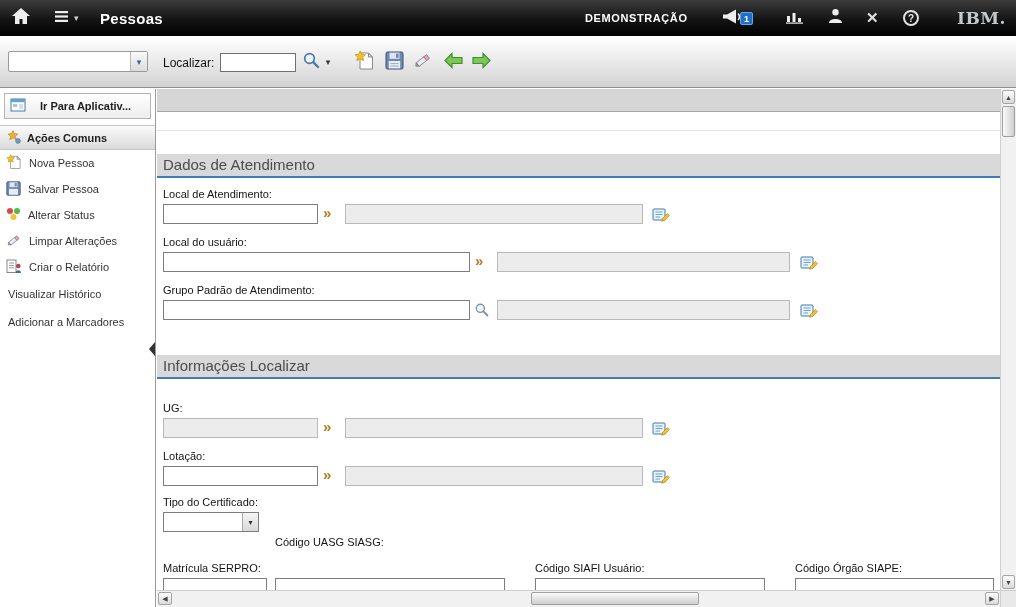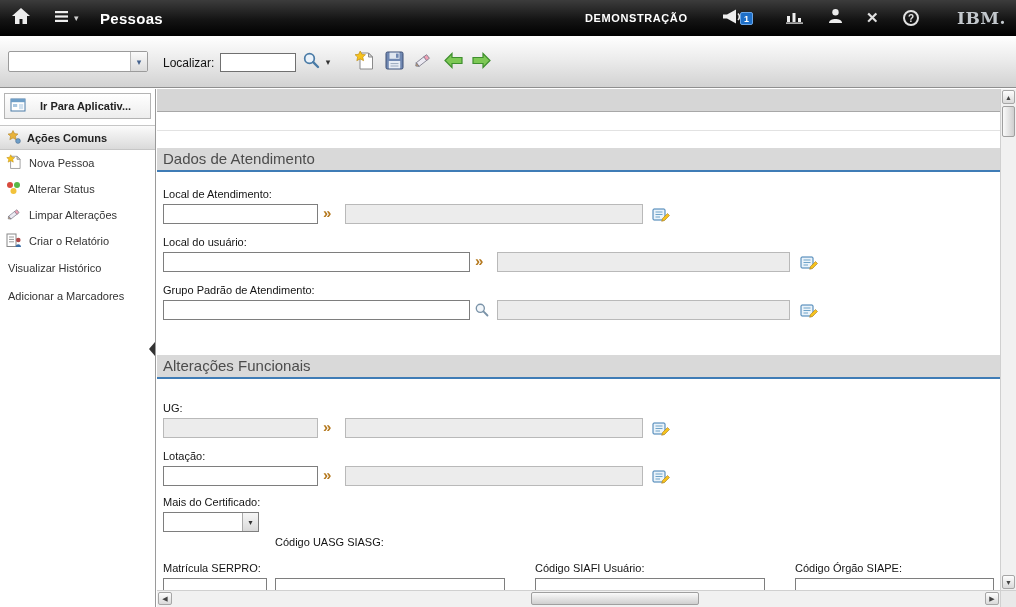--- a/index.html
+++ b/index.html
@@ -222,20 +222,29 @@
 
     <div class="side-item">
       <span><svg width="16" height="16" viewBox="0 0 21 21">
             <path d="M6 3 h8.5 l4 4 v12 H6 Z" fill="#ffffff" stroke="#8a8a8a"></path>
             <path d="M14.5 3 l4 4 h-4 Z" fill="#d9d9d9" stroke="#8a8a8a"></path>
             <path d="M6.2 1 l1.7 3.3 3.6 .4 -2.7 2.4 .8 3.6 -3.4-1.8 -3.4 1.8 .8-3.6 L1 4.7 l3.6-.4 Z" fill="#f6c21c" stroke="#b8860b" stroke-width="0.6"></path>
           </svg></span>
       <span>Nova Pessoa</span>
     </div>
     <div class="side-item">
+      <span><svg width="15" height="15" viewBox="0 0 19 19">
+            <rect x="1" y="1" width="17" height="17" rx="1.5" fill="#7088b2" stroke="#3c4f75"></rect>
+            <rect x="4.5" y="1.6" width="10" height="6.2" fill="#dfe6f0"></rect>
+            <rect x="11" y="2.6" width="2.6" height="4.2" fill="#7088b2"></rect>
+            <rect x="3.8" y="10" width="11.4" height="7.4" fill="#e8edf5"></rect>
+          </svg></span>
+      <span>Salvar Pessoa</span>
+    </div>
+    <div class="side-item">
       <span><svg width="15" height="14" viewBox="0 0 15 14">
             <circle cx="4" cy="4" r="3" fill="#d84b3e"></circle>
             <circle cx="11" cy="4" r="3" fill="#58b847"></circle>
             <circle cx="7.5" cy="10" r="3" fill="#f2c23a"></circle>
           </svg></span>
       <span>Alterar Status</span>
     </div>
     <div class="side-item">
       <span><svg width="16" height="16" viewBox="0 0 20 20">
             <g transform="rotate(-38 10 10)">
@@ -266,21 +275,21 @@
       <span>Adicionar a Marcadores</span>
     </div>
   </nav>
 
   <div class="collapse-handle"></div>
 
   <main class="content">
     <div class="band-gray"></div>
     <div class="band-white"></div>
 
-    <div class="section-header" style="top:59px">
+    <div class="section-header" style="top:65px">
       <span>Dados de Atendimento</span>
     </div>
 
     <div class="field-label" style="top:99px">Local de Atendimento:</div>
     <div class="field-row" style="top:115px">
       <input class="txt" style="left: 6px; width: 155px;" type="text" value="">
       <span class="chevrons" style="left:166px">»</span>
       <input class="txt ro" style="left: 188px; width: 298px;" type="text" readonly="" value="">
       <button class="row-icon" style="left:494px">
           <svg width="18" height="17" viewBox="0 0 18 17">
@@ -318,21 +327,21 @@
       <button class="row-icon" style="left:642px">
           <svg width="18" height="17" viewBox="0 0 18 17">
             <rect x="1" y="3" width="12" height="11" rx="1" fill="#eaf3fa" stroke="#3a7ab0"></rect>
             <path d="M3.5 6 h7 M3.5 8.5 h7 M3.5 11 h4.5" stroke="#6fa3c8" stroke-width="1"></path>
             <path d="M10.5 12.5 L15.5 7.5 l2 2 -5 5 -2.8 .8 Z" fill="#f6c21c" stroke="#a87b1e" stroke-width="0.6"></path>
           </svg>
         </button>
     </div>
 
     <div class="section-header" style="top:266px">
-      <span>Alterações Funcionais</span>
+      <span>Informações Localizar</span>
     </div>
 
     <div class="field-label" style="top:313px">UG:</div>
     <div class="field-row" style="top:329px">
       <input class="txt ro" style="left: 6px; width: 155px;" type="text" readonly="" value="">
       <span class="chevrons" style="left:166px">»</span>
       <input class="txt ro" style="left: 188px; width: 298px;" type="text" readonly="" value="">
       <button class="row-icon" style="left:494px">
           <svg width="18" height="17" viewBox="0 0 18 17">
             <rect x="1" y="3" width="12" height="11" rx="1" fill="#eaf3fa" stroke="#3a7ab0"></rect>
@@ -349,21 +358,21 @@
       <input class="txt ro" style="left: 188px; width: 298px;" type="text" readonly="" value="">
       <button class="row-icon" style="left:494px">
           <svg width="18" height="17" viewBox="0 0 18 17">
             <rect x="1" y="3" width="12" height="11" rx="1" fill="#eaf3fa" stroke="#3a7ab0"></rect>
             <path d="M3.5 6 h7 M3.5 8.5 h7 M3.5 11 h4.5" stroke="#6fa3c8" stroke-width="1"></path>
             <path d="M10.5 12.5 L15.5 7.5 l2 2 -5 5 -2.8 .8 Z" fill="#f6c21c" stroke="#a87b1e" stroke-width="0.6"></path>
           </svg>
         </button>
     </div>
 
-    <div class="field-label" style="top:407px">Mais do Certificado:</div>
+    <div class="field-label" style="top:407px">Tipo do Certificado:</div>
     <div class="select" style="top:423px;left:6px;width:96px">
       <span class="select-val"></span>
       <span class="select-btn">▾</span>
     </div>
 
     <div class="field-label" style="top:473px;left:6px">Matrícula SERPRO:</div>
     <div class="field-label" style="top:447px;left:118px">Código UASG SIASG:</div>
     <div class="field-label" style="top:473px;left:378px">Código SIAFI Usuário:</div>
     <div class="field-label" style="top:473px;left:638px">Código Órgão SIAPE:</div>
 

